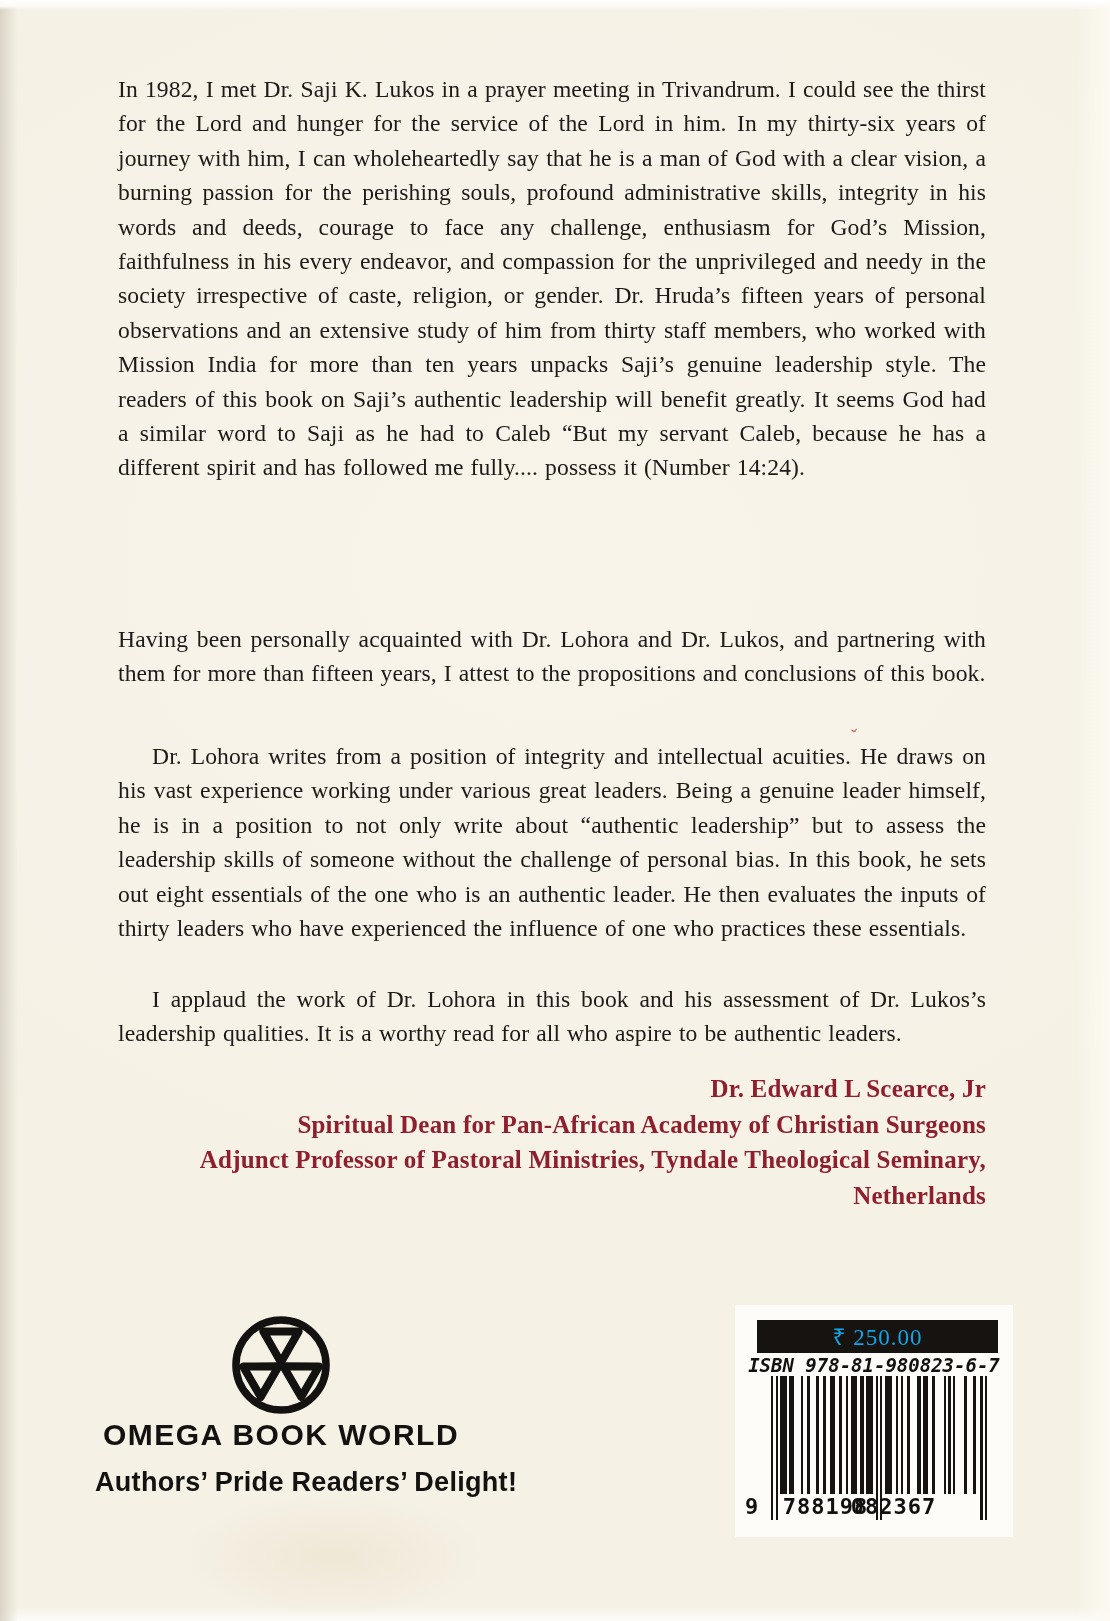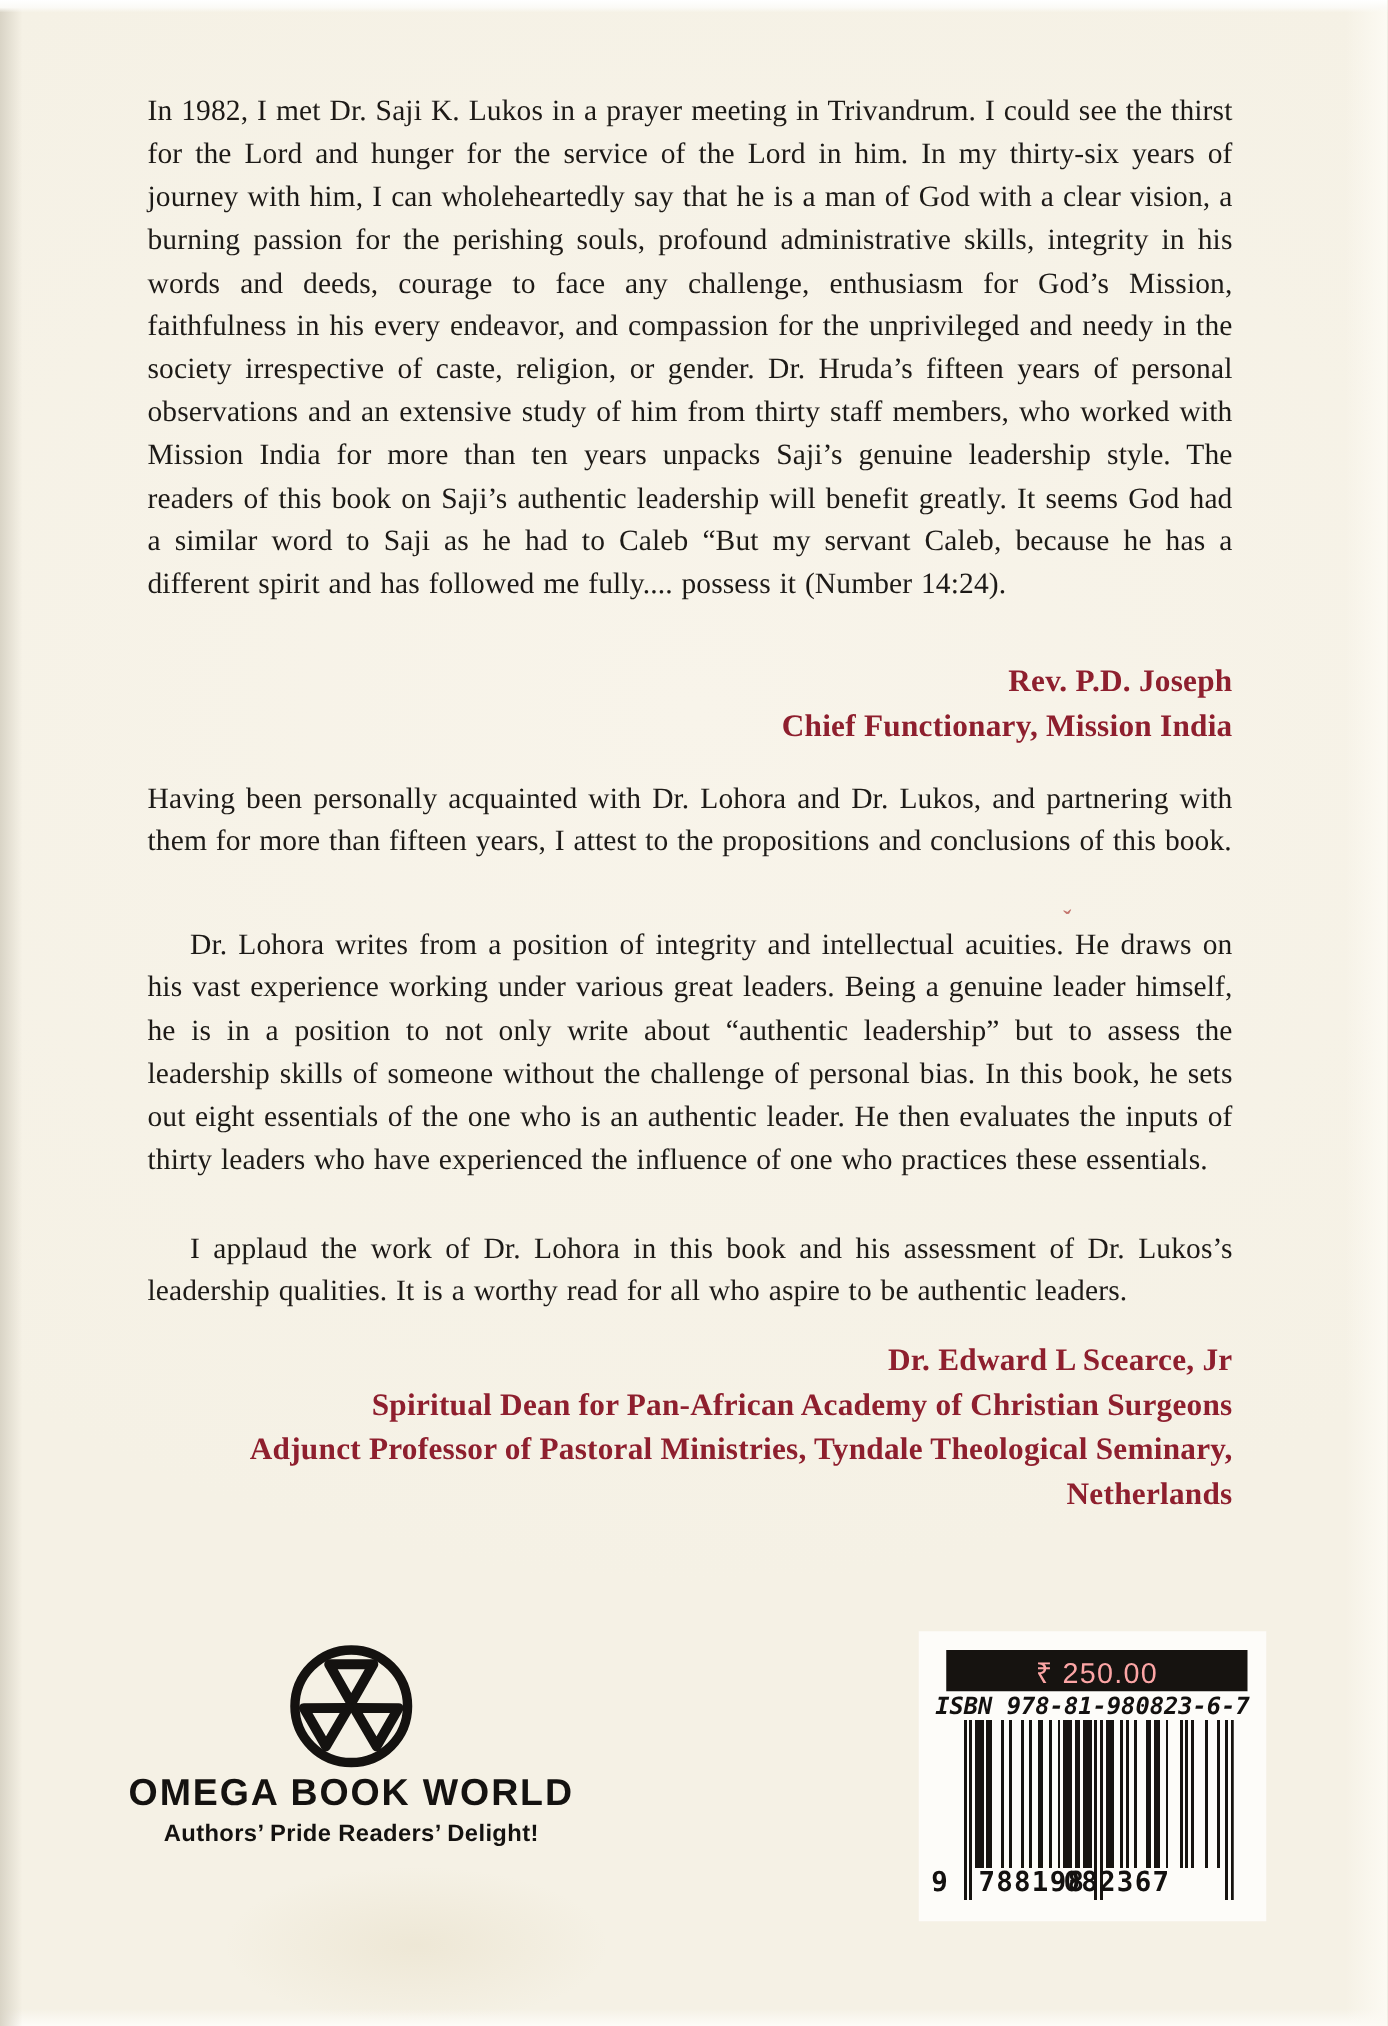--- a/index.html
+++ b/index.html
@@ -51,38 +51,38 @@
     position:absolute;left:95px;top:1312px;width:372px;
     text-align:center;
     font-family:"Liberation Sans","DejaVu Sans",sans-serif;
     color:#141210;
   }
   .logo-wrap{width:106px;height:106px;margin:0 auto;}
   .pub-name{
     font-size:30px;font-weight:bold;letter-spacing:1.5px;white-space:nowrap;
   }
   .pub-tagline{
-    margin-top:5px;
-    font-size:19px;font-weight:bold;letter-spacing:0.3px;white-space:nowrap;
+    margin-top:15px;
+    font-size:27px;font-weight:bold;letter-spacing:0.3px;white-space:nowrap;
   }
   .pub-url{
     margin-top:13px;
     font-size:20.5px;font-weight:bold;white-space:nowrap;
   }
   
   .bc-panel{
     position:absolute;left:735px;top:1305px;width:278px;height:232px;
     background:#fdfcf9;
   }
   .price-box{
     position:absolute;left:757px;top:1320px;width:241px;height:33px;
     background:#161310;
-    display:flex;align-items:center;justify-content:center;
-    color:#fca5a5;
-    font-family:Liberation Sans, sans-serif;
+    display:flex;justify-content:center;
+    color:#0ea5e9;
+    font-family:Liberation Serif, serif;
     font-size:23px;letter-spacing:1px;
   }
   .isbn-line{
     position:absolute;left:745px;top:1354px;width:258px;
     text-align:center;
     font-family:"DejaVu Sans Mono","Liberation Mono",monospace;
     font-weight:bold;font-size:19px;letter-spacing:0px;
     color:#131110;white-space:nowrap;font-style:italic;
   }
   .bars{position:absolute;left:771px;top:1376px;width:216px;height:144px;}
@@ -96,24 +96,20 @@
   .ean-g1{left:778px;width:95px;text-align:center;}
   .ean-g2{left:844px;width:99px;text-align:center;}
 </style>
 </head>
 <body>
 
 <div class="page">
 
   <p class="col body-text" style="top:72px;">In 1982, I met Dr. Saji K. Lukos in a prayer meeting in Trivandrum. I could see the thirst for the Lord and hunger for the service of the Lord in him. In my thirty-six years of journey with him, I can wholeheartedly say that he is a man of God with a clear vision, a burning passion for the perishing souls, profound administrative skills, integrity in his words and deeds, courage to face any challenge, enthusiasm for God’s Mission, faithfulness in his every endeavor, and compassion for the unprivileged and needy in the society irrespective of caste, religion, or gender. Dr. Hruda’s fifteen years of personal observations and an extensive study of him from thirty staff members, who worked with Mission India for more than ten years unpacks Saji’s genuine leadership style. The readers of this book on Saji’s authentic leadership will benefit greatly. It seems God had a similar word to Saji as he had to Caleb “But my servant Caleb, because he has a different spirit and has followed me fully.... possess it (Number 14:24).</p>
 
-  <div class="col attribution red" style="top:528px;">
-    <div>Rev. P.D. Joseph</div>
-    <div>Chief Functionary, Mission India</div>
-  </div>
 
   <p class="col body-text" style="top:622px;">Having been personally acquainted with Dr. Lohora and Dr. Lukos, and partnering with them for more than fifteen years, I attest to the propositions and conclusions of this book.</p>
 
   <p class="col body-text indent" style="top:739px;">Dr. Lohora writes from a position of integrity and intellectual acuities. He draws on his vast experience working under various great leaders. Being a genuine leader himself, he is in a position to not only write about “authentic leadership” but to assess the leadership skills of someone without the challenge of personal bias. In this book, he sets out eight essentials of the one who is an authentic leader. He then evaluates the inputs of thirty leaders who have experienced the influence of one who practices these essentials.</p>
 
   <p class="col body-text indent" style="top:982px;">I applaud the work of Dr. Lohora in this book and his assessment of Dr. Lukos’s leadership qualities. It is a worthy read for all who aspire to be authentic leaders.</p>
 
   <div class="col attribution red" style="top:1071px;">
     <div>Dr. Edward L Scearce, Jr</div>
     <div>Spiritual Dean for Pan-African Academy of Christian Surgeons</div>

